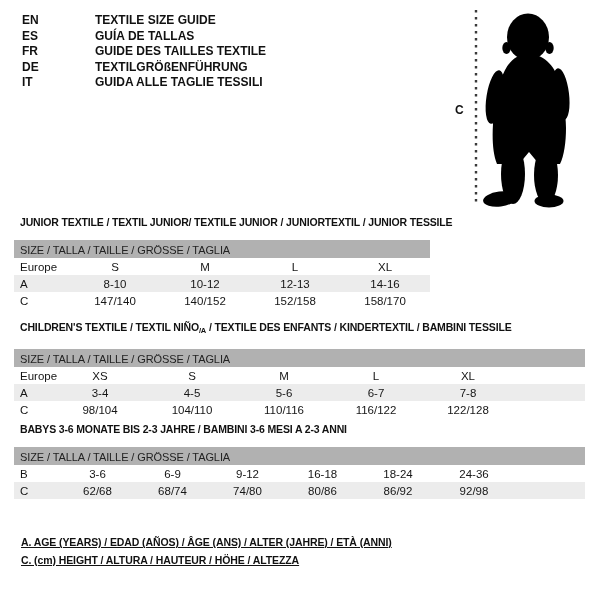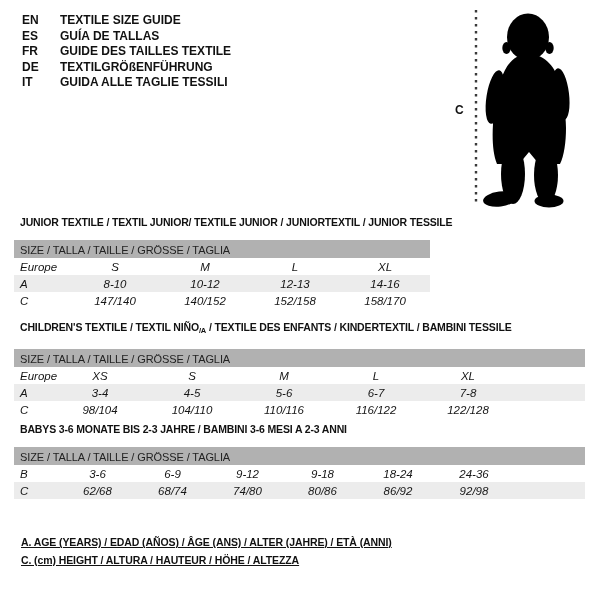--- a/index.html
+++ b/index.html
@@ -3,21 +3,21 @@
 <meta charset="utf-8">
 <style>
   html,body { margin:0; padding:0; background:#fff; }
   .page {
     position:relative; width:600px; height:600px; background:#fff;
     font-family:"Liberation Sans", sans-serif; color:#111; overflow:hidden;
   }
 
   
   .lang-block { position:absolute; left:22px; top:13px; }
-  .lang-row { display:flex; font-weight:bold; font-size:12px; line-height:15.6px; white-space:nowrap; }
+  .lang-row { display:flex; font-weight:bold; font-size:12px; line-height:15.6px; white-space:nowrap;gap:35px; }
   .lang-code { width:38px; flex:0 0 38px; }
 
   
   .figure-svg { position:absolute; left:470px; top:6px; }
   .figure-c {
     position:absolute; left:455px; top:103px;
     font-weight:bold; font-size:12px; line-height:14px;
   }
 
   
@@ -29,21 +29,21 @@
     font-weight:bold; font-size:10.5px; line-height:16px; letter-spacing:-0.15px;
     margin:0 0 10px 6px; white-space:nowrap;
   }
   .sub-part { font-size:7.5px; vertical-align:-2px; }
 
   table { border-collapse:collapse; table-layout:fixed; width:100%; font-size:11.5px; }
   th.size-header {
     text-align:left; font-weight:normal; font-size:11px; color:#222;
     height:16px; padding:2px 0 0 6px; white-space:nowrap; letter-spacing:-0.1px;
   }
-  td { height:17px; padding:0; text-align:center; white-space:nowrap; font-size:11.5px; color:#151515;font-style:italic; }
+  td { height:17px; padding:0; text-align:center; white-space:nowrap; font-size:11.5px; color:#151515; }
   td.row-label { text-align:left; padding-left:6px; }
 
   
   .notes { position:absolute; left:21px; top:534px;text-decoration:underline; }
   .note-line { font-weight:bold; font-size:10.5px; line-height:17.5px; letter-spacing:-0.1px; white-space:nowrap; }
 </style>
 </head>
 <body>
 
 <div class="page">
@@ -201,21 +201,21 @@
           <tr>
             <th class="size-header" colspan="8" style="background: rgb(177, 177, 177);">SIZE / TALLA / TAILLE / GRÖSSE / TAGLIA</th>
           </tr>
         </thead>
       <tbody>
           <tr>
             <td class="row-label">B</td>
             <td class="val">3-6</td>
             <td class="val">6-9</td>
             <td class="val">9-12</td>
-            <td class="val">9-18</td>
+            <td class="val">16-18</td>
             <td class="val">18-24</td>
             <td class="val">24-36</td>
             <td class="spacer"></td>
           </tr>
           <tr class="shaded" style="background: rgb(236, 236, 236);">
             <td class="row-label">C</td>
             <td class="val">62/68</td>
             <td class="val">68/74</td>
             <td class="val">74/80</td>
             <td class="val">80/86</td>

